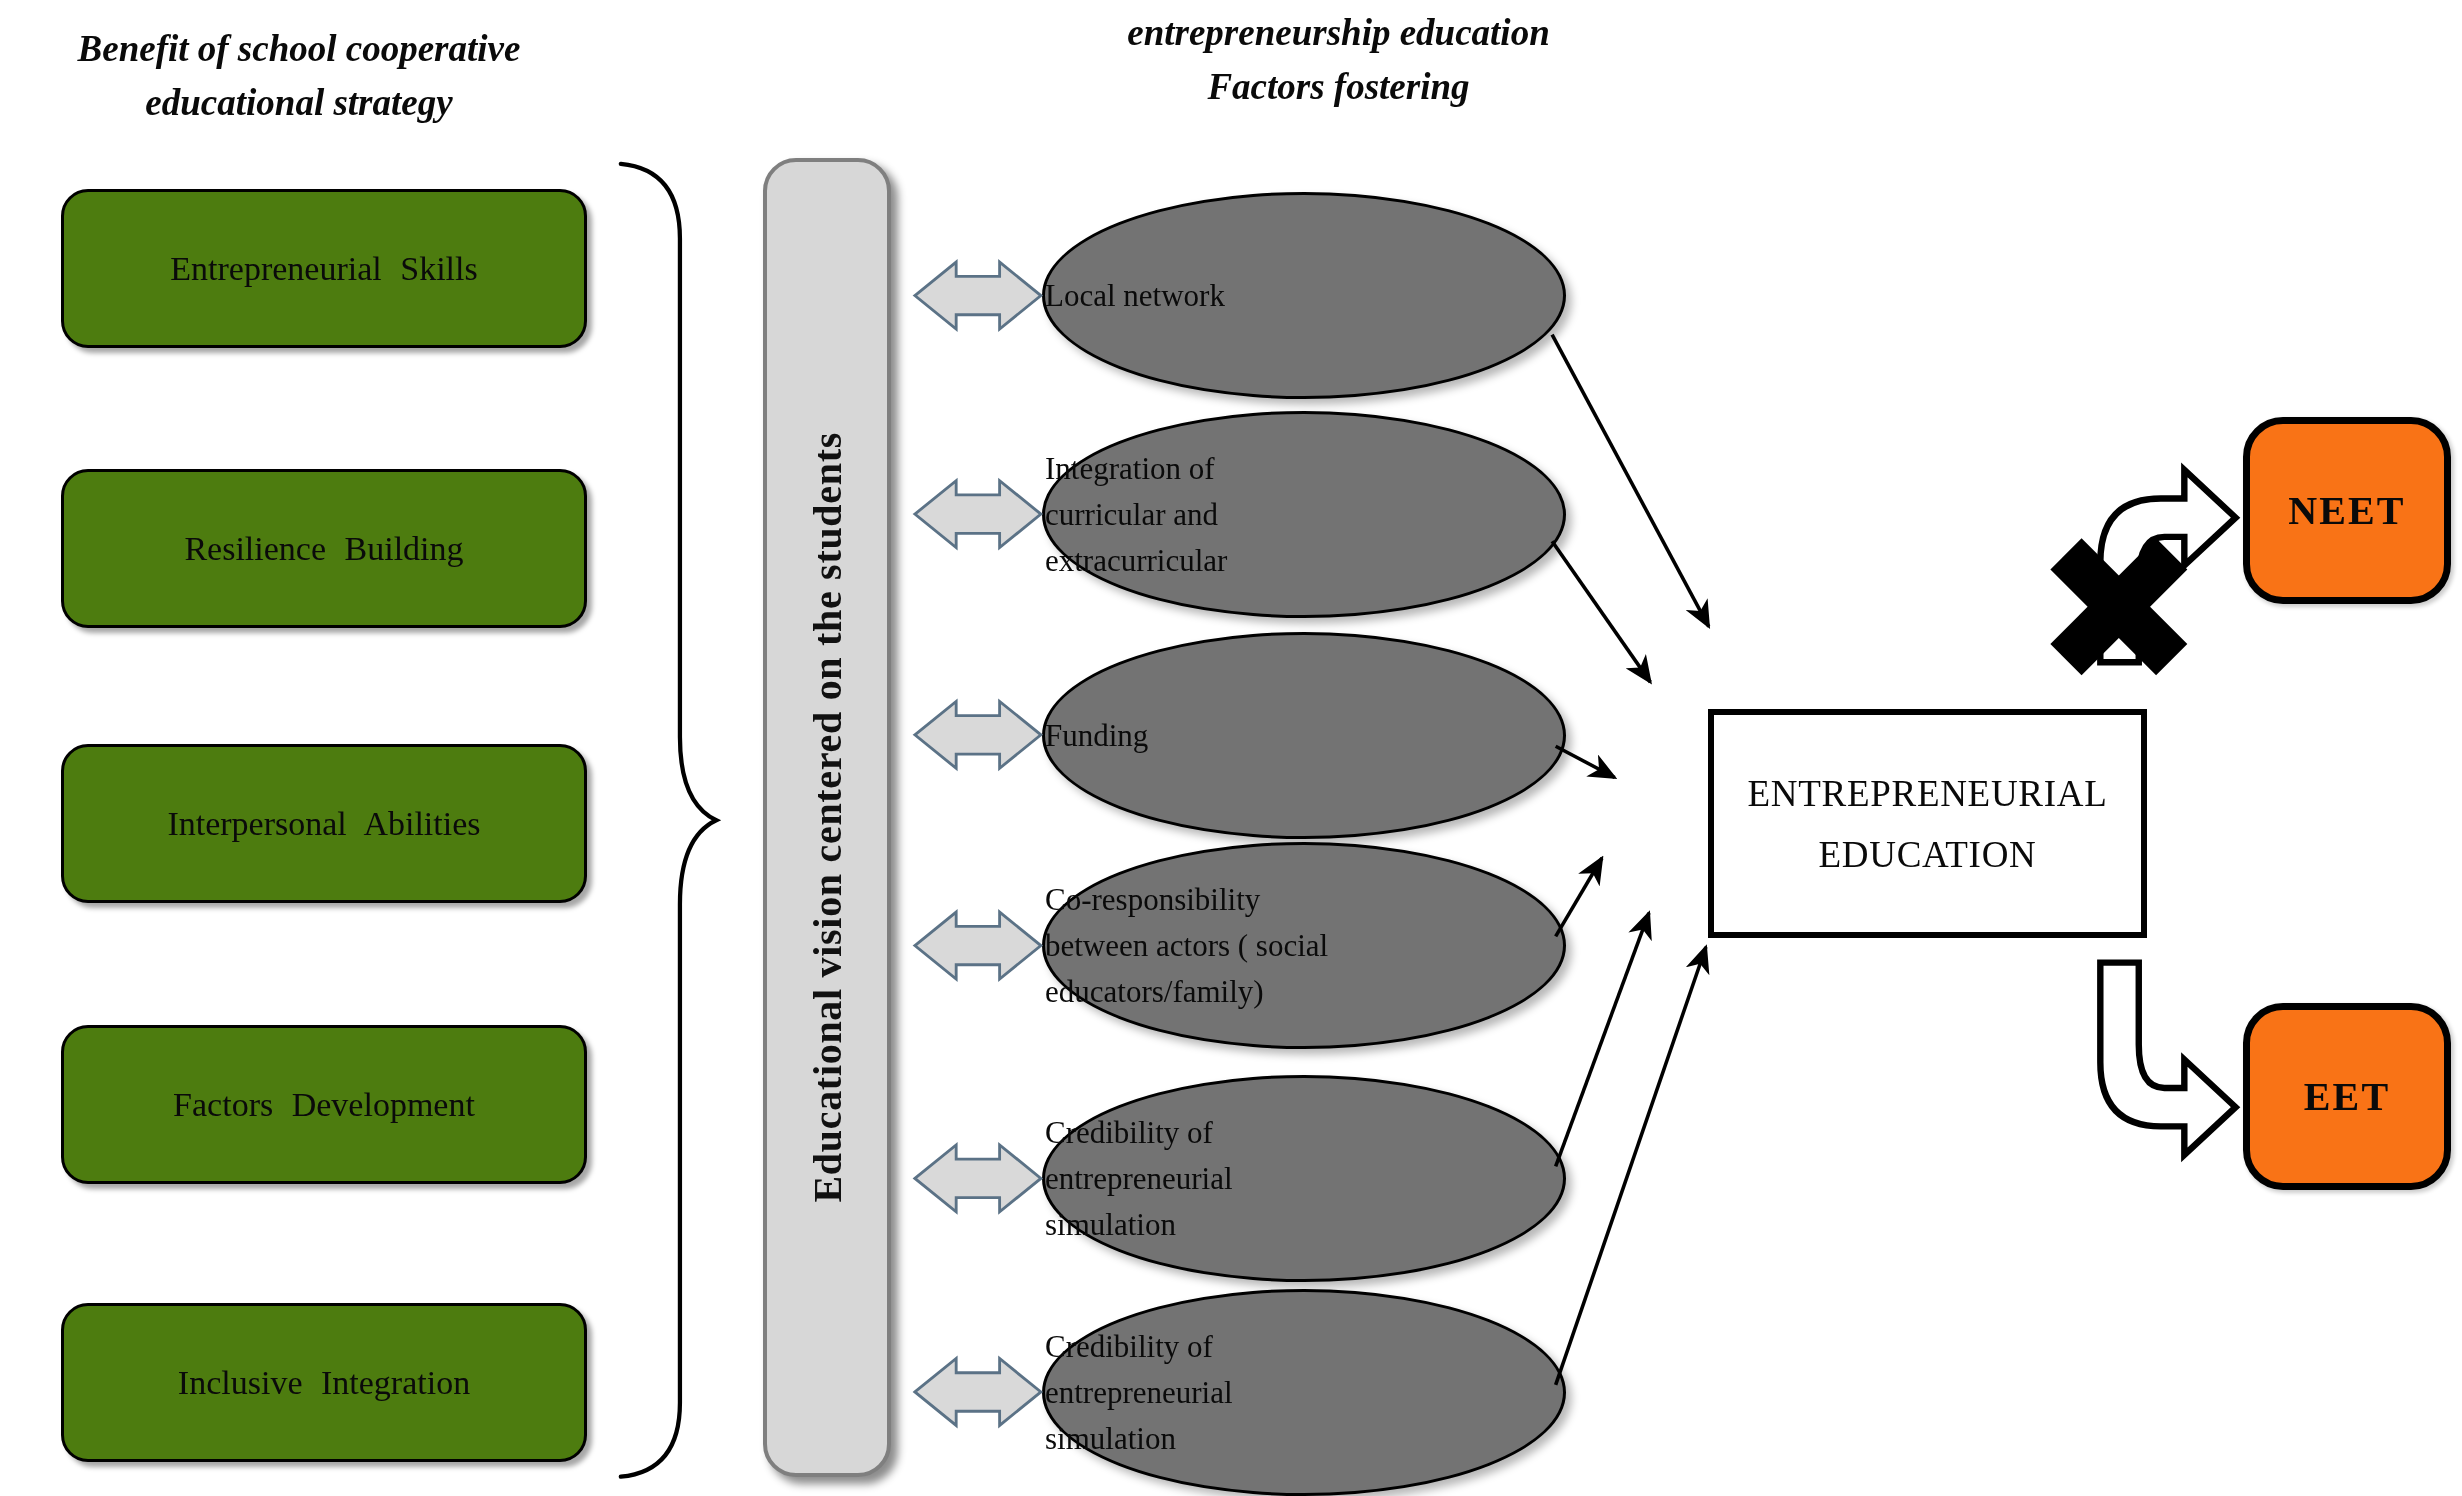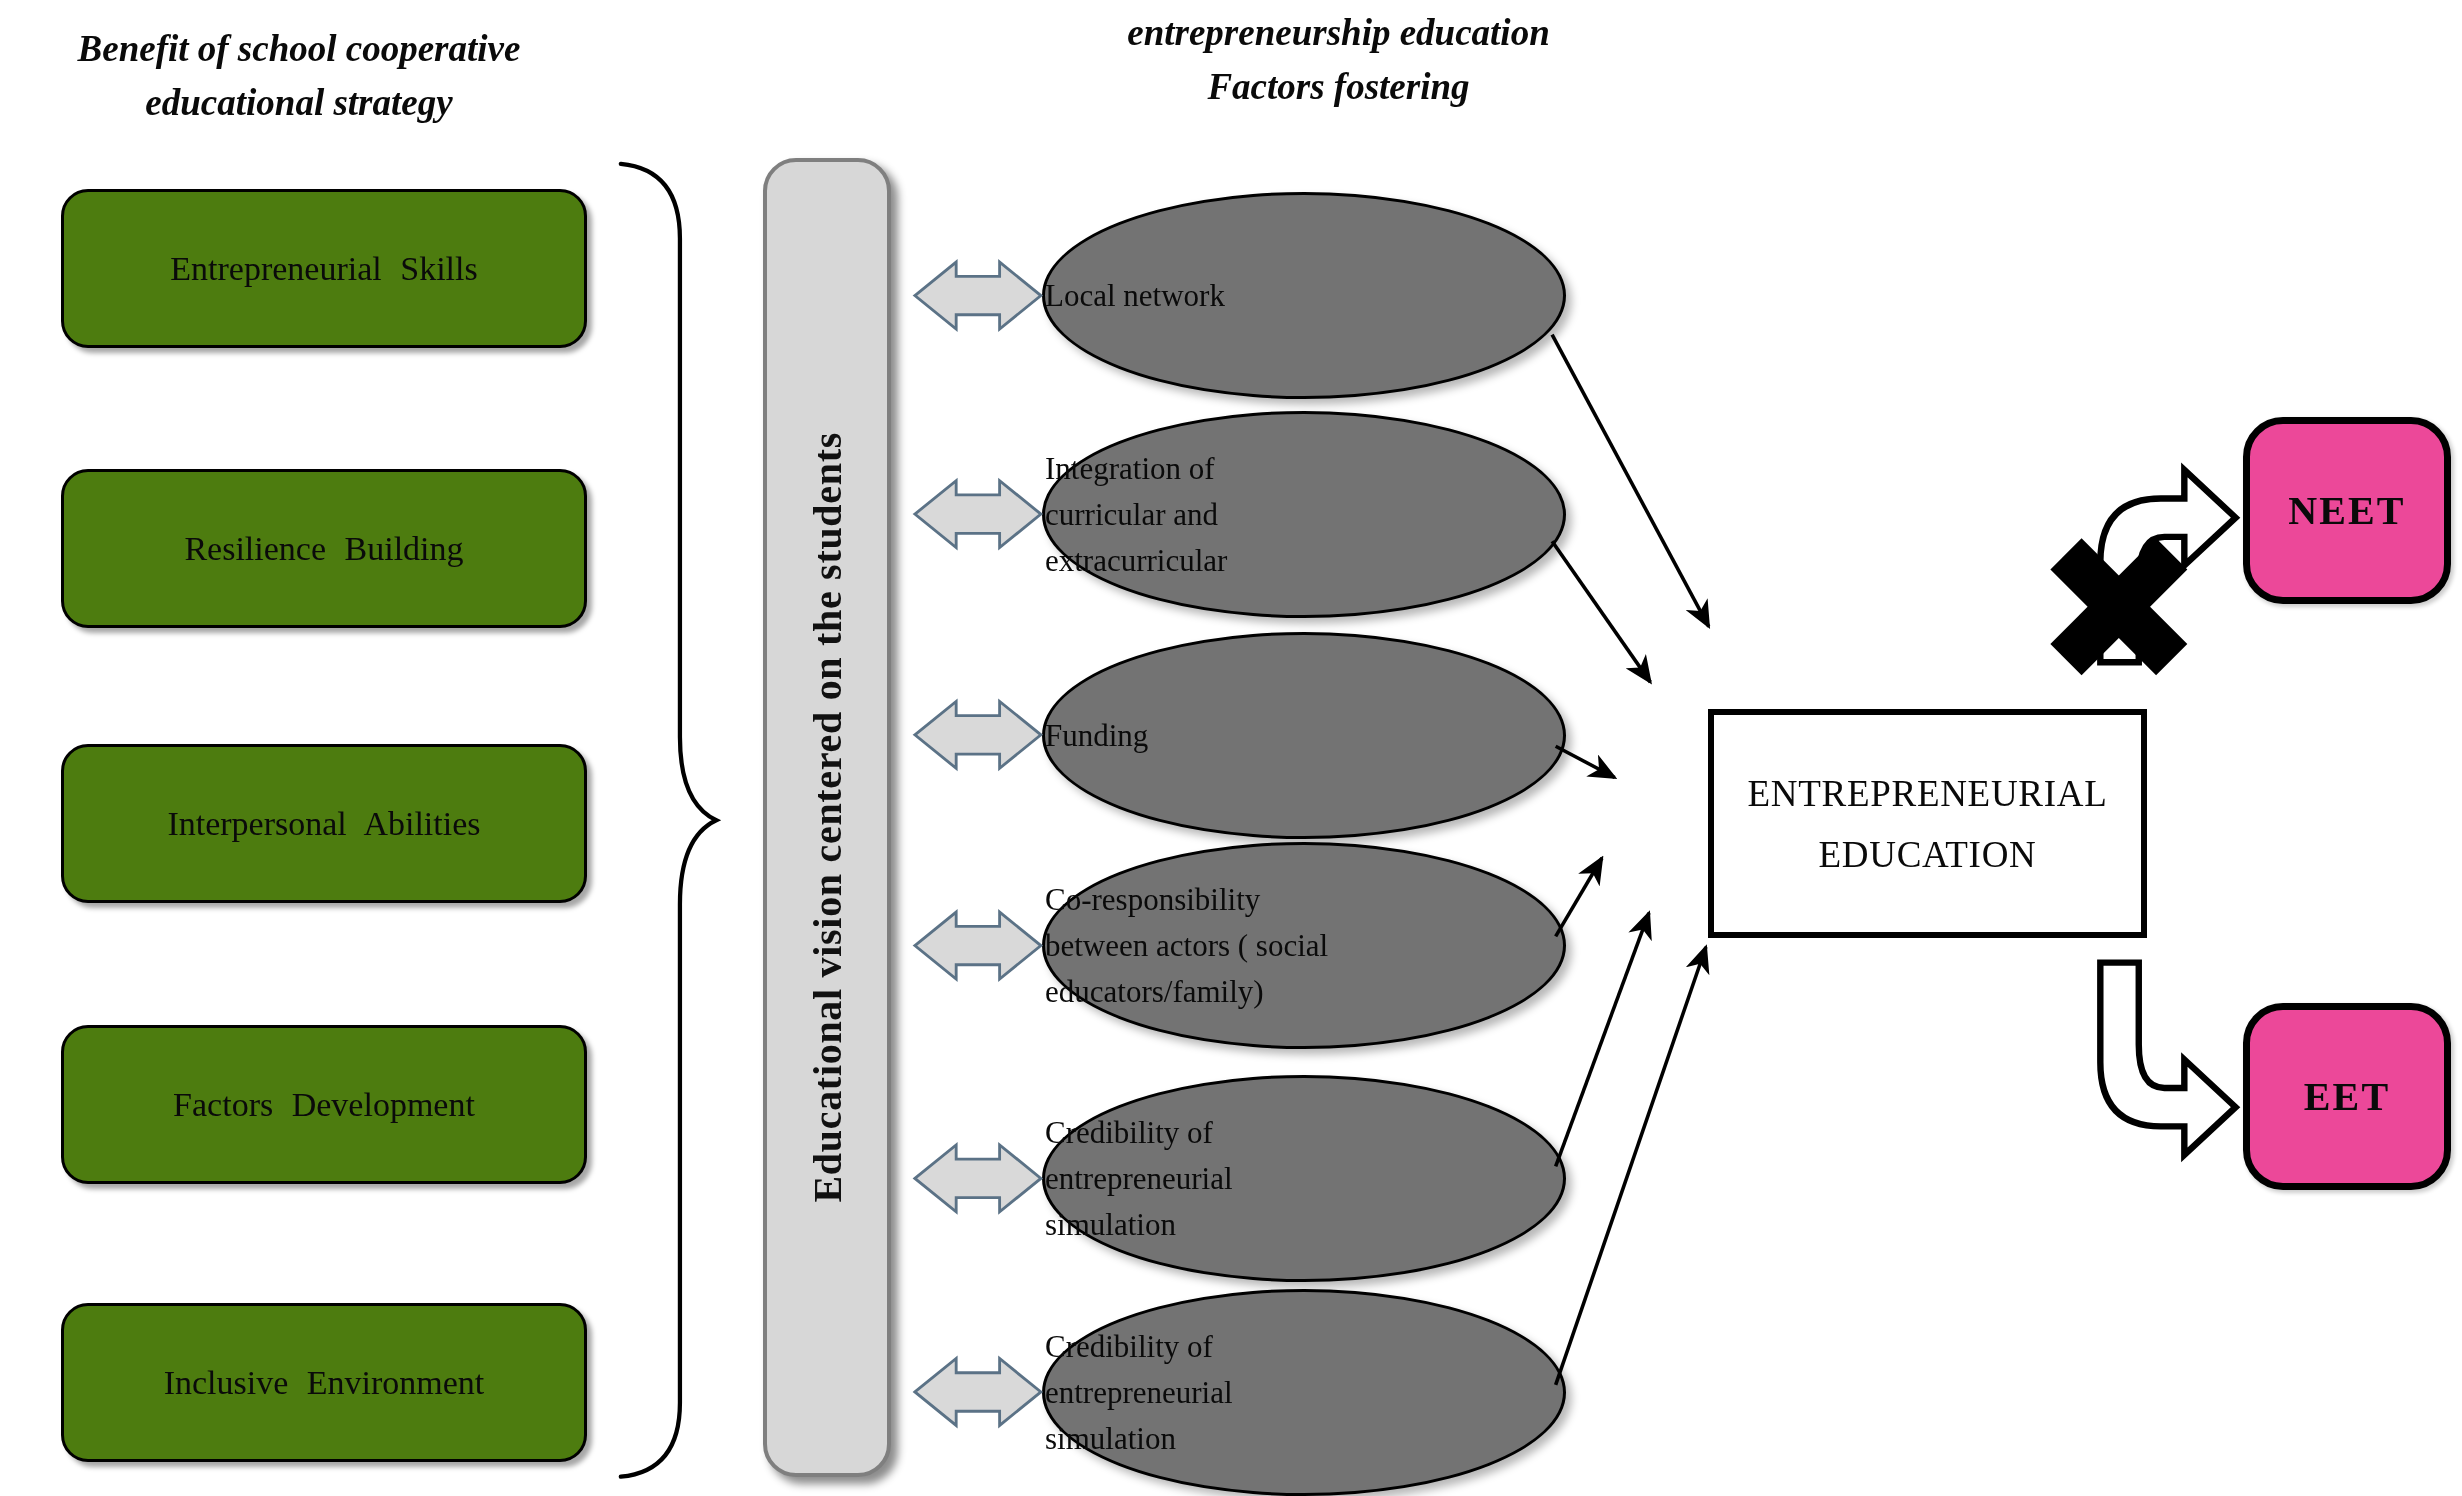--- a/index.html
+++ b/index.html
@@ -39,21 +39,21 @@
   .factor-ellipse span{display:block;font-size:31px;line-height:46px;color:#0a0a0a;text-align:center;}
   
   .outcome-box{
     position:absolute;left:1708px;top:709px;width:439px;height:229px;background:#fff;
     border:6.4px solid #000;box-sizing:border-box;
     display:flex;flex-direction:column;align-items:center;justify-content:center;
   }
   .outcome-box span{display:block;font-size:37px;line-height:61px;letter-spacing:0.7px;text-align:center;color:#0a0a0a;}
   
   .result-box{
-    position:absolute;left:2243px;width:208px;height:187px;background:#ec4899;
+    position:absolute;left:2243px;width:208px;height:187px;background:#f97316;
     border:7.1px solid #000;border-radius:40px;box-sizing:border-box;
     display:flex;align-items:center;justify-content:center;
     box-shadow:2.8px 2.8px 4.3px rgba(0,0,0,0.2);
   }
   .result-box span{font-weight:bold;font-size:40px;letter-spacing:2.1px;color:#0a0a0a;}
   svg.layer{position:absolute;left:0;top:0;width:2462px;height:1496px;pointer-events:none;}
 </style>
 </head>
 <body>
 
@@ -74,21 +74,21 @@
   <div class="benefit-box" style="top:469px;">
     <span>Resilience Building</span>
   </div>
   <div class="benefit-box" style="top:744px;">
     <span>Interpersonal Abilities</span>
   </div>
   <div class="benefit-box" style="top:1025px;">
     <span>Factors Development</span>
   </div>
   <div class="benefit-box" style="top:1303px;">
-    <span>Inclusive Environment</span>
+    <span>Inclusive Integration</span>
   </div>
 
   <div class="vision-bar">
     <div class="vtext">Educational vision centered on the students</div>
   </div>
 
   <div class="factor-ellipse" style="top:192px;">
     <span>Local network</span>
     <span></span>
     <span></span>

